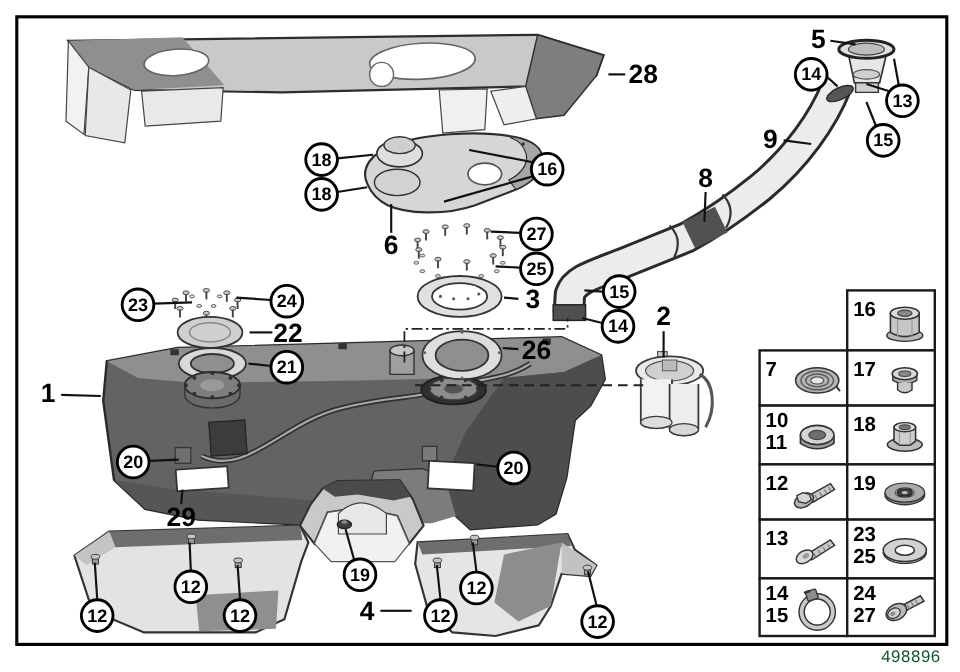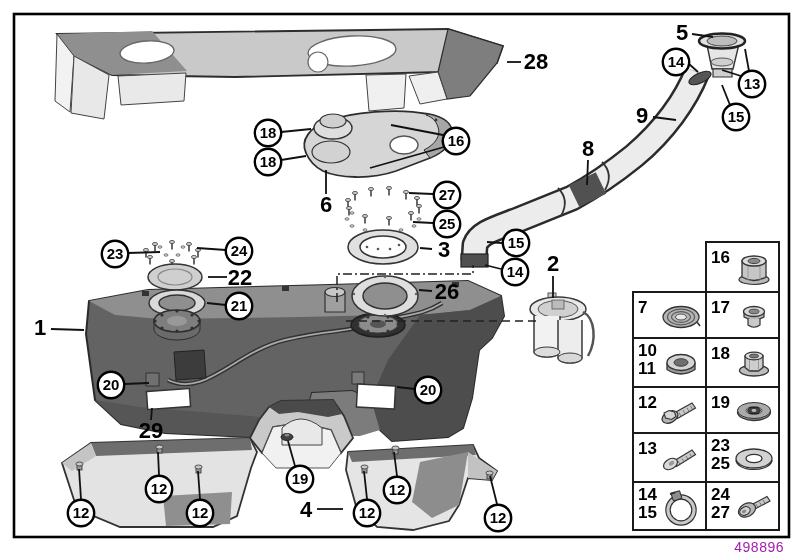--- a/index.html
+++ b/index.html
@@ -6,21 +6,21 @@
   #stage{position:relative;width:800px;height:560px;background:#fff;overflow:hidden;
          font-family:"Liberation Sans",sans-serif;}
   #art,#overlay{position:absolute;left:0;top:0;}
   .plain-label{font:bold 22px "Liberation Sans",sans-serif;fill:#000;}
   .circ-label{font:bold 15px "Liberation Sans",sans-serif;fill:#000;}
   .cell-label{font:bold 17px "Liberation Sans",sans-serif;fill:#000;}
   .leader{stroke:#111;stroke-width:1.8;fill:none;}
   .refline-dashdot{stroke:#222;stroke-width:1.5;fill:none;stroke-dasharray:9 3 2 3;}
   .refline-dashed{stroke:#222;stroke-width:1.6;fill:none;stroke-dasharray:8 5;}
   #doc-number{position:absolute;right:16px;top:539px;font:14px "Liberation Sans",sans-serif;
-              color:#a21caf;letter-spacing:.5px;}
+              color:#14532d;letter-spacing:.5px;}
 </style>
 </head>
 <body>
 
 <div id="stage">
 
 <svg id="art" width="800" height="560" viewBox="0 0 800 560">
   <defs>
     <g id="scrw">
       <ellipse cx="0" cy="0" rx="2.6" ry="1.6" fill="#c9c9c9" stroke="#444" stroke-width="0.8"></ellipse>

